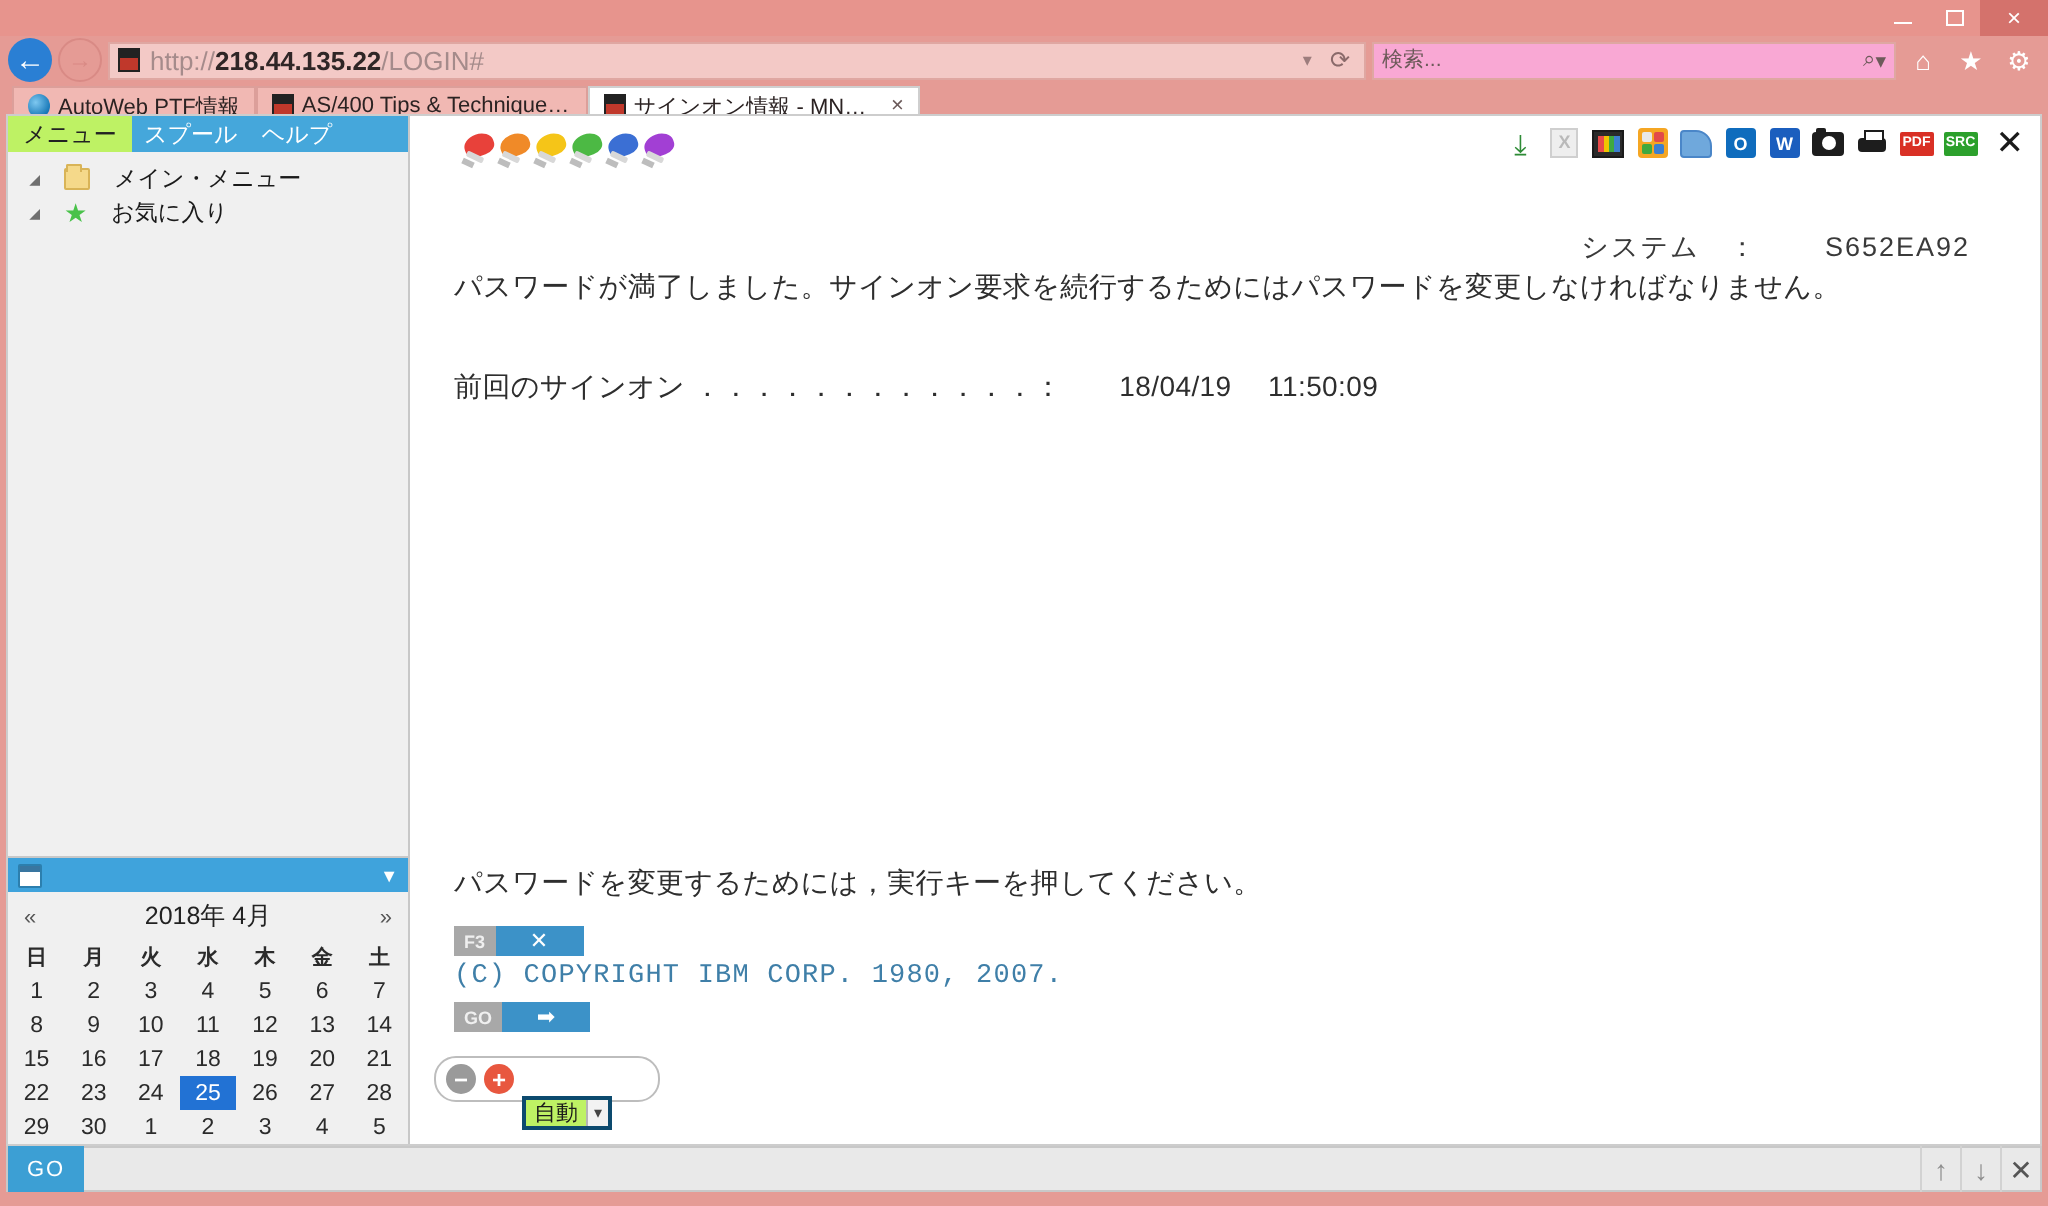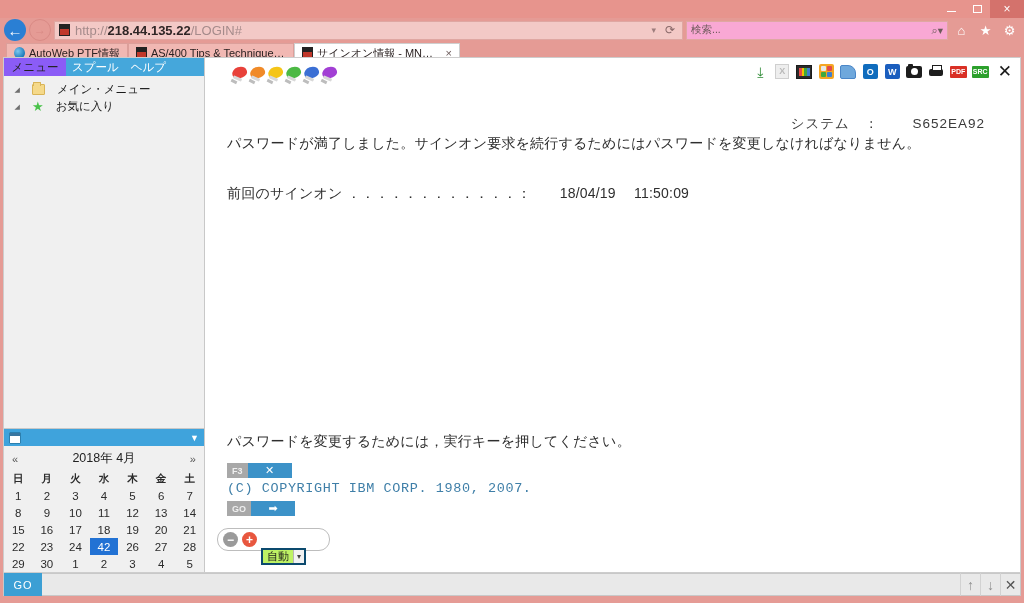--- a/index.html
+++ b/index.html
@@ -150,21 +150,21 @@
     font-size: 11.5px;
     background: #45a7db;
     flex: 0 0 18px;
   }
   #side-tabs .stab {
     display:flex; align-items:center; justify-content:center;
     color: #fff;
     padding: 0 6px;
   }
   #side-tabs .stab.active {
-    background: #8b5cf6;
+    background: #bef264;
     color: #222;
     width: 62px;
   }
   #tree {
     flex: 1 1 auto;
     padding: 5px 0 0 4px;
     font-size: 11.5px;
     color: #1a1a1a;
   }
   .tree-item { display:flex; align-items:center; gap:12px; height:17px; padding-left:4px;text-align:right;}
@@ -456,21 +456,21 @@
                 <td>17</td>
                 <td>18</td>
                 <td>19</td>
                 <td>20</td>
                 <td class="sat">21</td>
               </tr>
               <tr>
                 <td class="sun">22</td>
                 <td>23</td>
                 <td>24</td>
-                <td class="today">42</td>
+                <td class="today">25</td>
                 <td>26</td>
                 <td>27</td>
                 <td class="sat">28</td>
               </tr>
               <tr>
                 <td class="sun">29</td>
                 <td>30</td>
                 <td class="other">1</td>
                 <td class="other">2</td>
                 <td class="other">3</td>

